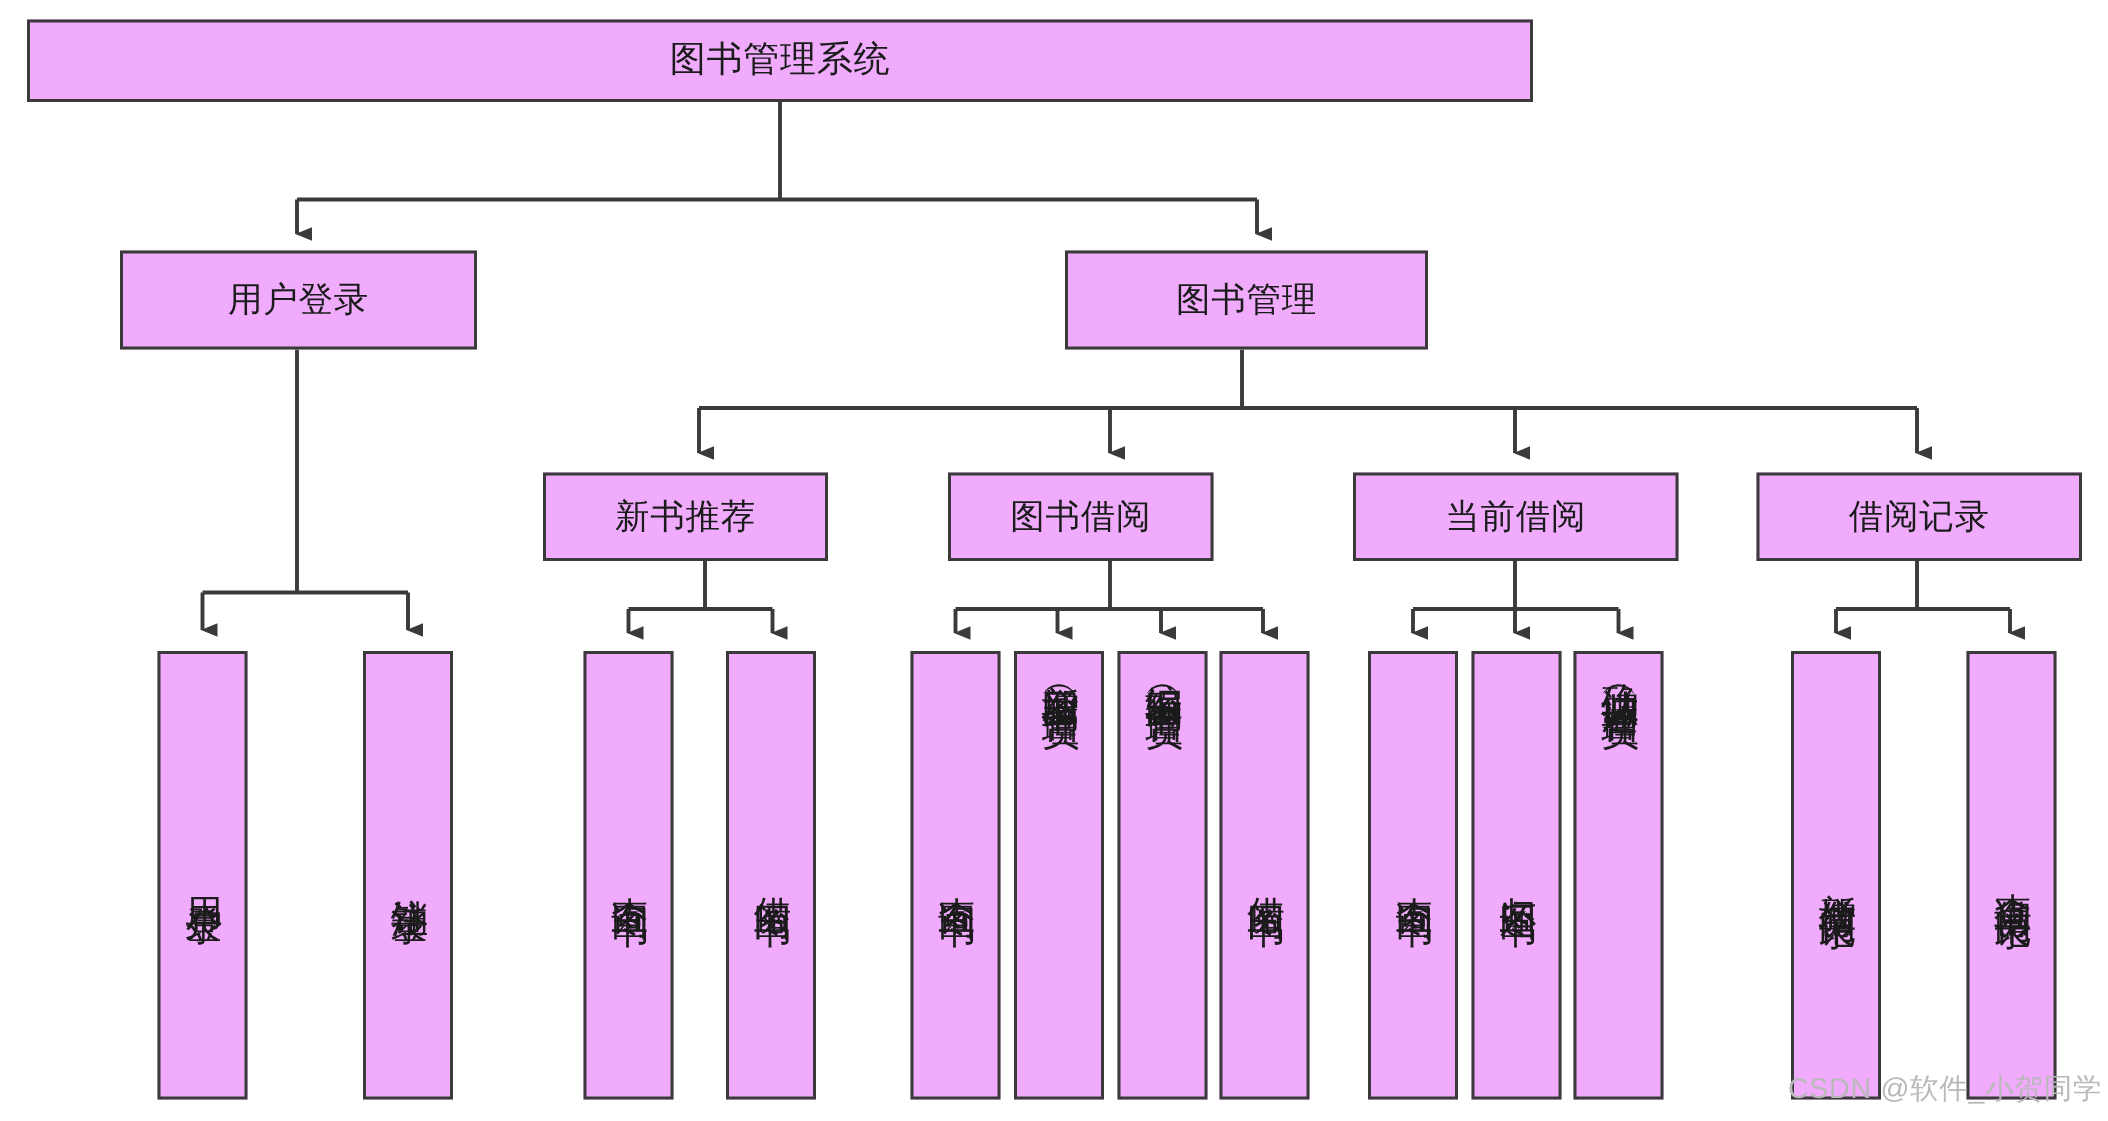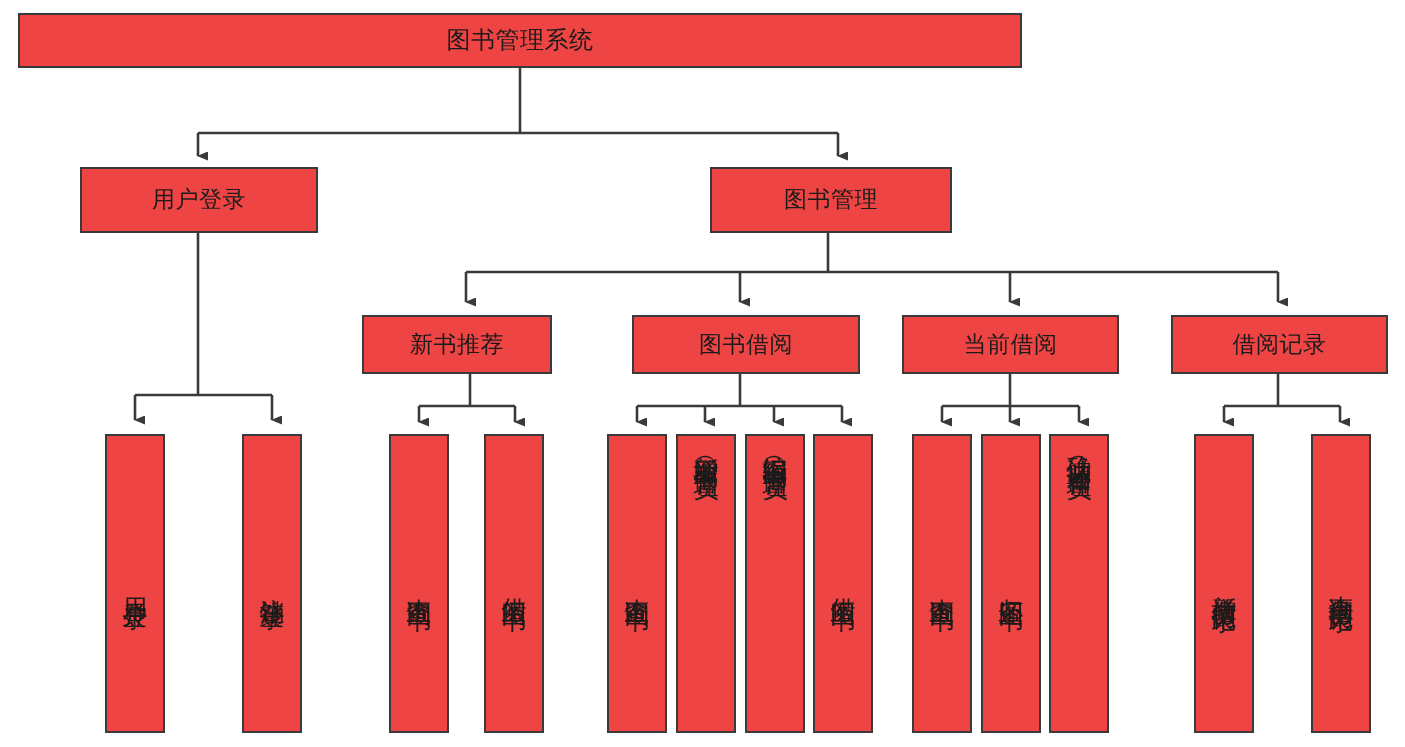--- a/index.html
+++ b/index.html
@@ -23,21 +23,21 @@
     left: 0;
     top: 0;
     width: 1405px;
     height: 747px;
     pointer-events: none;
   }
   .node {
     position: absolute;
     box-sizing: border-box;
     border: 2.4px solid #3a3a3a;
-    background: #ef4444;
+    background: #f0abfc;
     display: flex;
     align-items: center;
     justify-content: center;
     color: #1b1b1b;
     z-index: 2;
   }
   .node .label {
     display: block;
     text-align: center;
     line-height: 1.18;
@@ -141,21 +141,21 @@
   </div>
 
   <div class="node horiz" style="left:710px; top:167px; width:242px; height:66px;">
     <span class="label">图书管理</span>
   </div>
 
   <div class="node horiz" style="left:362px; top:315px; width:190px; height:59px;">
     <span class="label">新书推荐</span>
   </div>
 
-  <div class="node horiz" style="left:632px; top:315px; width:228px; height:59px;">
+  <div class="node horiz" style="left:632px; top:315px; width:177px; height:59px;">
     <span class="label">图书借阅</span>
   </div>
 
   <div class="node horiz" style="left:1171px; top:315px; width:217px; height:59px;">
     <span class="label">借阅记录</span>
   </div>
 
   <div class="node horiz" style="left:902px; top:315px; width:217px; height:59px;">
     <span class="label">当前借阅</span>
   </div>
@@ -205,14 +205,15 @@
   </div>
 
   <div class="node vert" style="left:1194px; top:434px; width:60px; height:299px;">
     <span class="label">新增借阅记录</span>
   </div>
 
   <div class="node vert" style="left:1311px; top:434px; width:60px; height:299px;">
     <span class="label">查询借阅记录</span>
   </div>
 
+  <div class="watermark" style="left:1192px; top:713px;">CSDN @软件_小贺同学</div>
 
 </div>
 
 </body></html>

